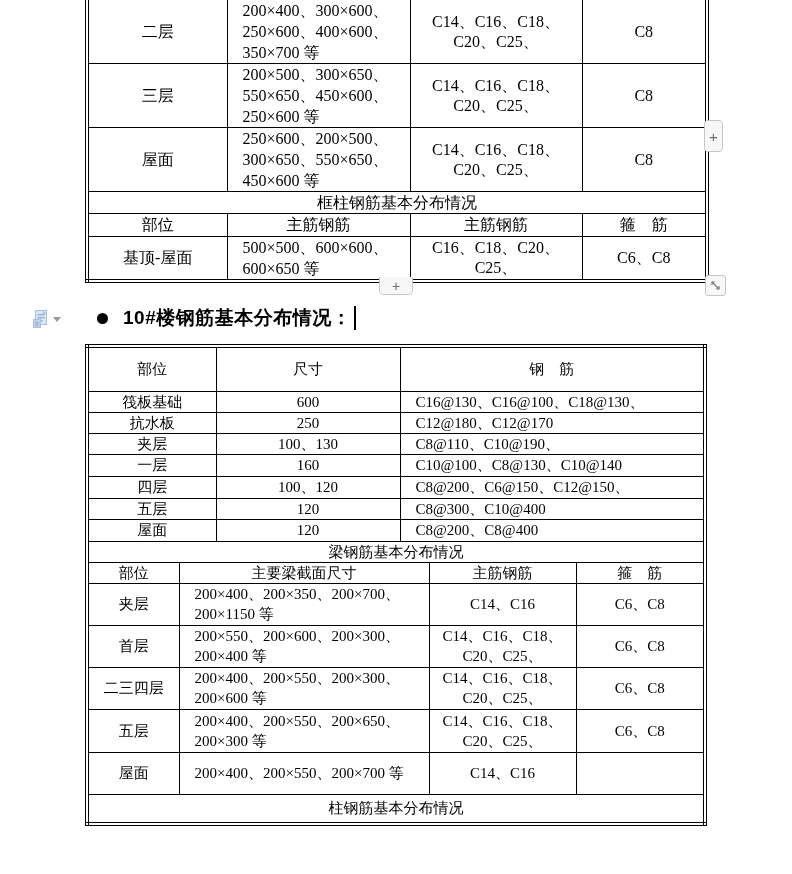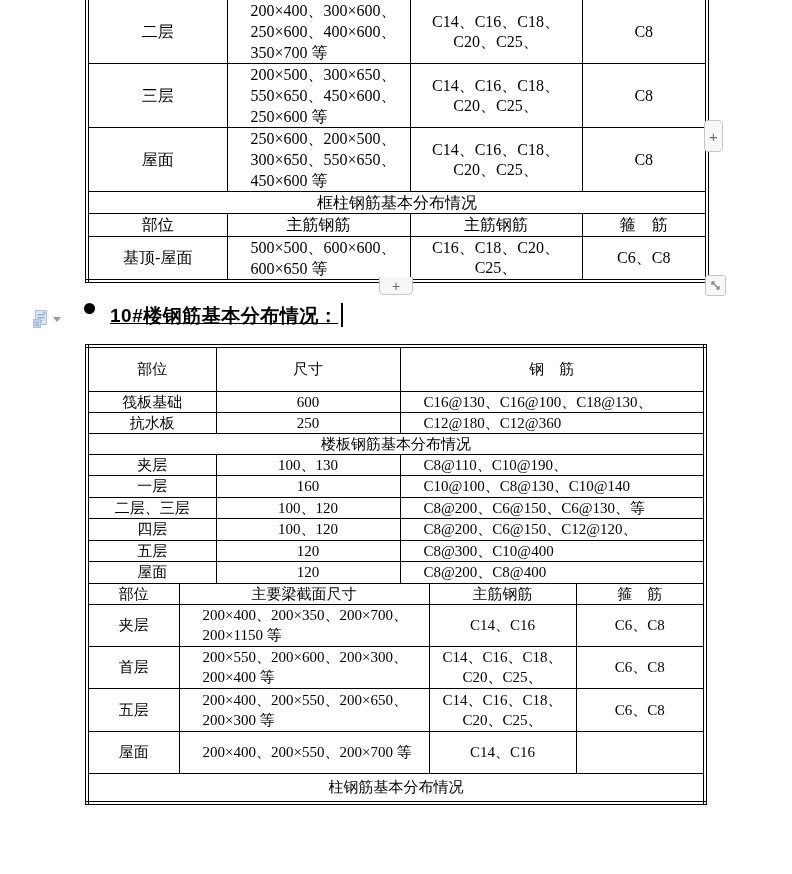--- a/index.html
+++ b/index.html
@@ -3,21 +3,21 @@
 <meta charset="utf-8">
 <style>
   * { margin:0; padding:0; box-sizing:border-box; }
   html,body { width:792px; height:874px; background:#ffffff; overflow:hidden; position:relative;
               font-family:"Liberation Serif","DejaVu Serif",serif; color:#000; }
 
   
   table { position:absolute; border-collapse:collapse; table-layout:fixed; background:#fff; }
   td { border:1px solid #000; vertical-align:middle; text-align:center;
        padding:0 3px; overflow:hidden; line-height:20px; }
-  td.l { text-align:left; padding-left:23px; }
+  td.l { text-align:left; padding-left:15px; }
 
   #table1 { left:85px; top:0; width:620px;
             border:4px double #000; border-top:hidden; font-size:16px; }
   #table1 td.l { line-height:21px; }
   #table2 { left:85px; top:344px; width:618px;
             border:4px double #000; font-size:15px; }
 
   tr.h62 > td { height:62px; }  tr.h63 > td { height:63px; }
   tr.h22 > td { height:22px; }  tr.h23 > td { height:23px; }
   tr.h40 > td { height:40px; }  tr.h19 > td { height:19px; }
@@ -34,22 +34,22 @@
   #add-handle-bottom { left:379px; top:277px; width:34px; height:18px;
                        border-top:none; border-radius:0 0 5px 5px; font-size:14px; }
   #resize-handle     { left:705px; top:275px; width:21px; height:21px; border-radius:3px; }
 
   #paste-options { position:absolute; left:33px; top:307px; width:30px; height:24px;
                    display:flex; align-items:center; gap:4px; cursor:pointer; }
   #paste-caret { width:0; height:0; border-left:4px solid transparent;
                  border-right:4px solid transparent; border-top:5px solid #9a9a9a; }
 
   
-  #heading { position:absolute; left:84px; top:303px; height:30px;
-             display:flex; align-items:flex-start;text-decoration:underline; }
+  #heading { position:absolute; left:97px; top:303px; height:30px;
+             display:flex; align-items:center; }
   #heading-bullet { width:11px; height:11px; border-radius:50%; background:#000;
                     margin-right:15px; flex:0 0 auto; }
   #heading-text { font-family:"Liberation Sans","DejaVu Sans",sans-serif;
                   font-weight:bold; font-size:19px; letter-spacing:0.5px; white-space:nowrap; }
   #text-cursor { width:2px; height:24px; background:#000; margin-left:3px; }
 </style>
 </head>
 <body>
 
 <table id="table1">
@@ -146,75 +146,76 @@
     <td colspan="3">钢　筋</td>
   </tr>
   <tr class="h21">
     <td colspan="2">筏板基础</td>
     <td>600</td>
     <td colspan="3" class="l">C16@130、C16@100、C18@130、</td>
   </tr>
   <tr class="h21">
     <td colspan="2">抗水板</td>
     <td>250</td>
-    <td colspan="3" class="l">C12@180、C12@360</td>
-  </tr>
-
-  <tr class="h21">
-    <td colspan="6">楼板钢筋基本分布情况</td>
-  </tr>
+    <td colspan="3" class="l">C12@180、C12@170</td>
+  </tr>
+
   <tr class="h21">
     <td colspan="2">夹层</td>
     <td>100、130</td>
     <td colspan="3" class="l">C8@110、C10@190、</td>
   </tr>
   <tr class="h22">
     <td colspan="2">一层</td>
     <td>160</td>
     <td colspan="3" class="l">C10@100、C8@130、C10@140</td>
   </tr>
-  <tr class="h21">
-    <td colspan="2">二层、三层</td>
-    <td>100、120</td>
-    <td colspan="3" class="l">C8@200、C6@150、C6@130、等</td>
-  </tr>
   <tr class="h22">
     <td colspan="2">四层</td>
     <td>100、120</td>
-    <td colspan="3" class="l">C8@200、C6@150、C12@120、</td>
+    <td colspan="3" class="l">C8@200、C6@150、C12@150、</td>
   </tr>
   <tr class="h21">
     <td colspan="2">五层</td>
     <td>120</td>
     <td colspan="3" class="l">C8@300、C10@400</td>
   </tr>
   <tr class="h22">
     <td colspan="2">屋面</td>
     <td>120</td>
     <td colspan="3" class="l">C8@200、C8@400</td>
   </tr>
 
+  <tr class="h21">
+    <td colspan="6">梁钢筋基本分布情况</td>
+  </tr>
   <tr class="h21">
     <td>部位</td>
     <td colspan="3">主要梁截面尺寸</td>
     <td>主筋钢筋</td>
     <td>箍　筋</td>
   </tr>
   <tr class="h42">
     <td>夹层</td>
     <td colspan="3" class="l">200×400、200×350、200×700、200×1150 等</td>
     <td>C14、C16</td>
     <td>C6、C8</td>
   </tr>
   <tr class="h42">
     <td>首层</td>
     <td colspan="3" class="l">200×550、200×600、200×300、200×400 等</td>
     <td>C14、C16、C18、C20、C25、</td>
     <td>C6、C8</td>
   </tr>
+  <tr class="h42">
+    <td>二三四层</td>
+    <td colspan="3" class="l">200×400、200×550、200×300、200×600 等</td>
+    <td>C14、C16、C18、C20、C25、</td>
+    <td>C6、C8</td>
+  </tr>
   <tr class="h43">
     <td>五层</td>
     <td colspan="3" class="l">200×400、200×550、200×650、200×300 等</td>
     <td>C14、C16、C18、C20、C25、</td>
     <td>C6、C8</td>
   </tr>
   <tr class="h42">
     <td>屋面</td>
     <td colspan="3" class="l">200×400、200×550、200×700 等</td>
     <td>C14、C16</td>

